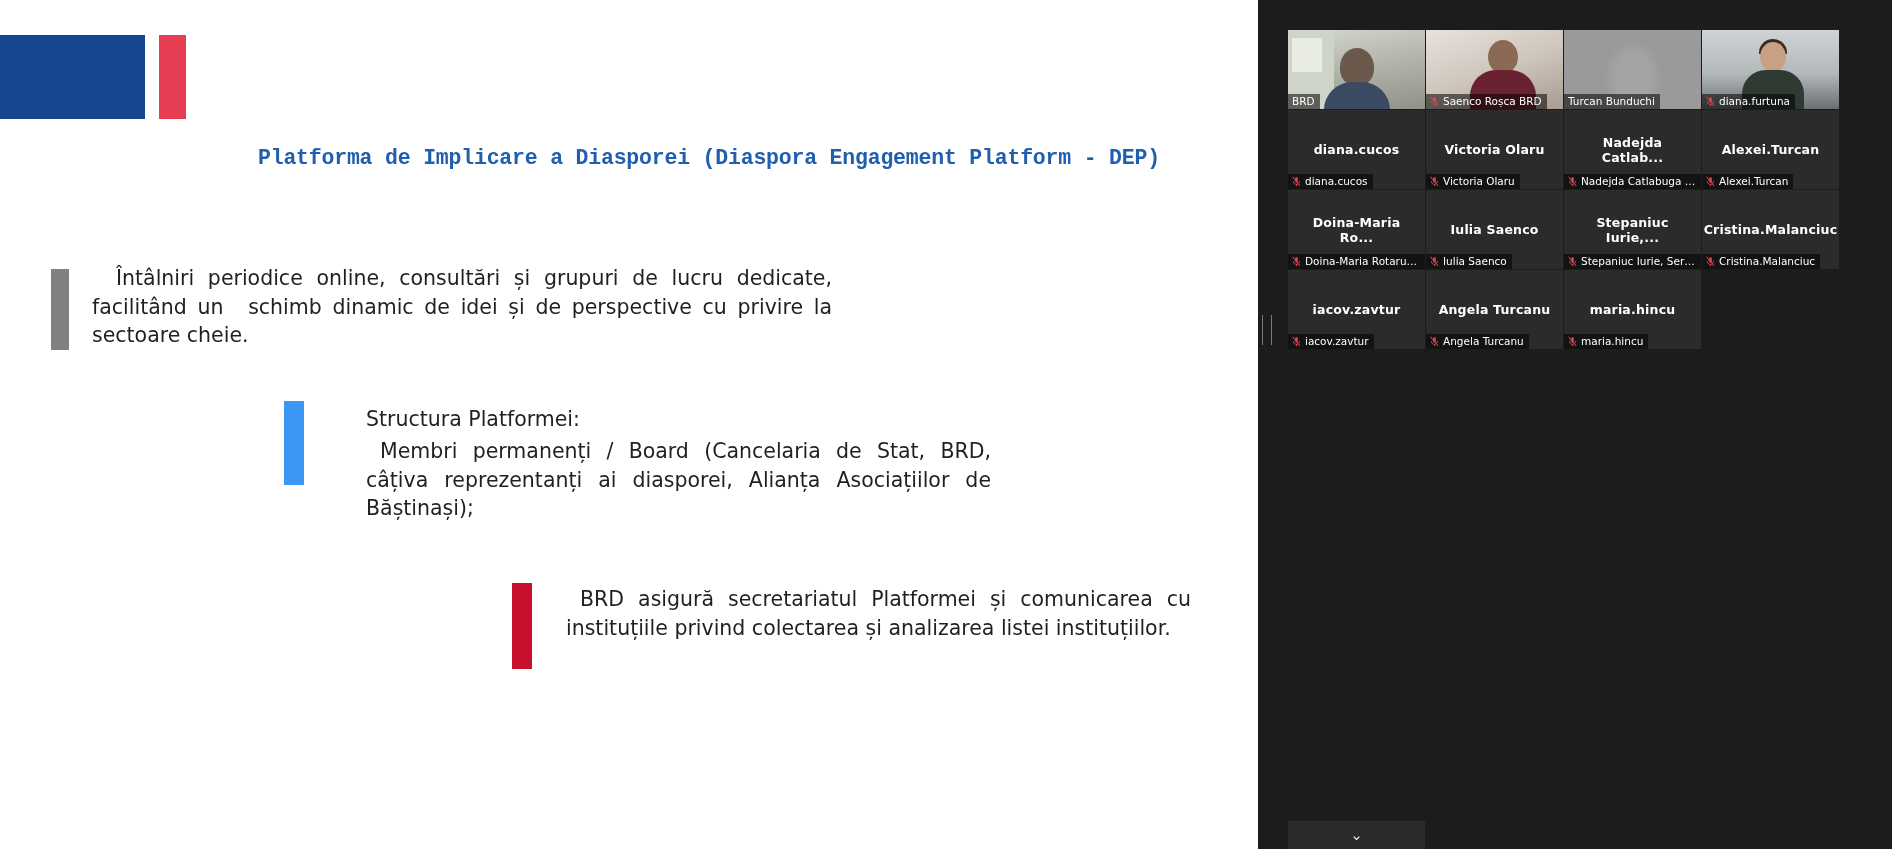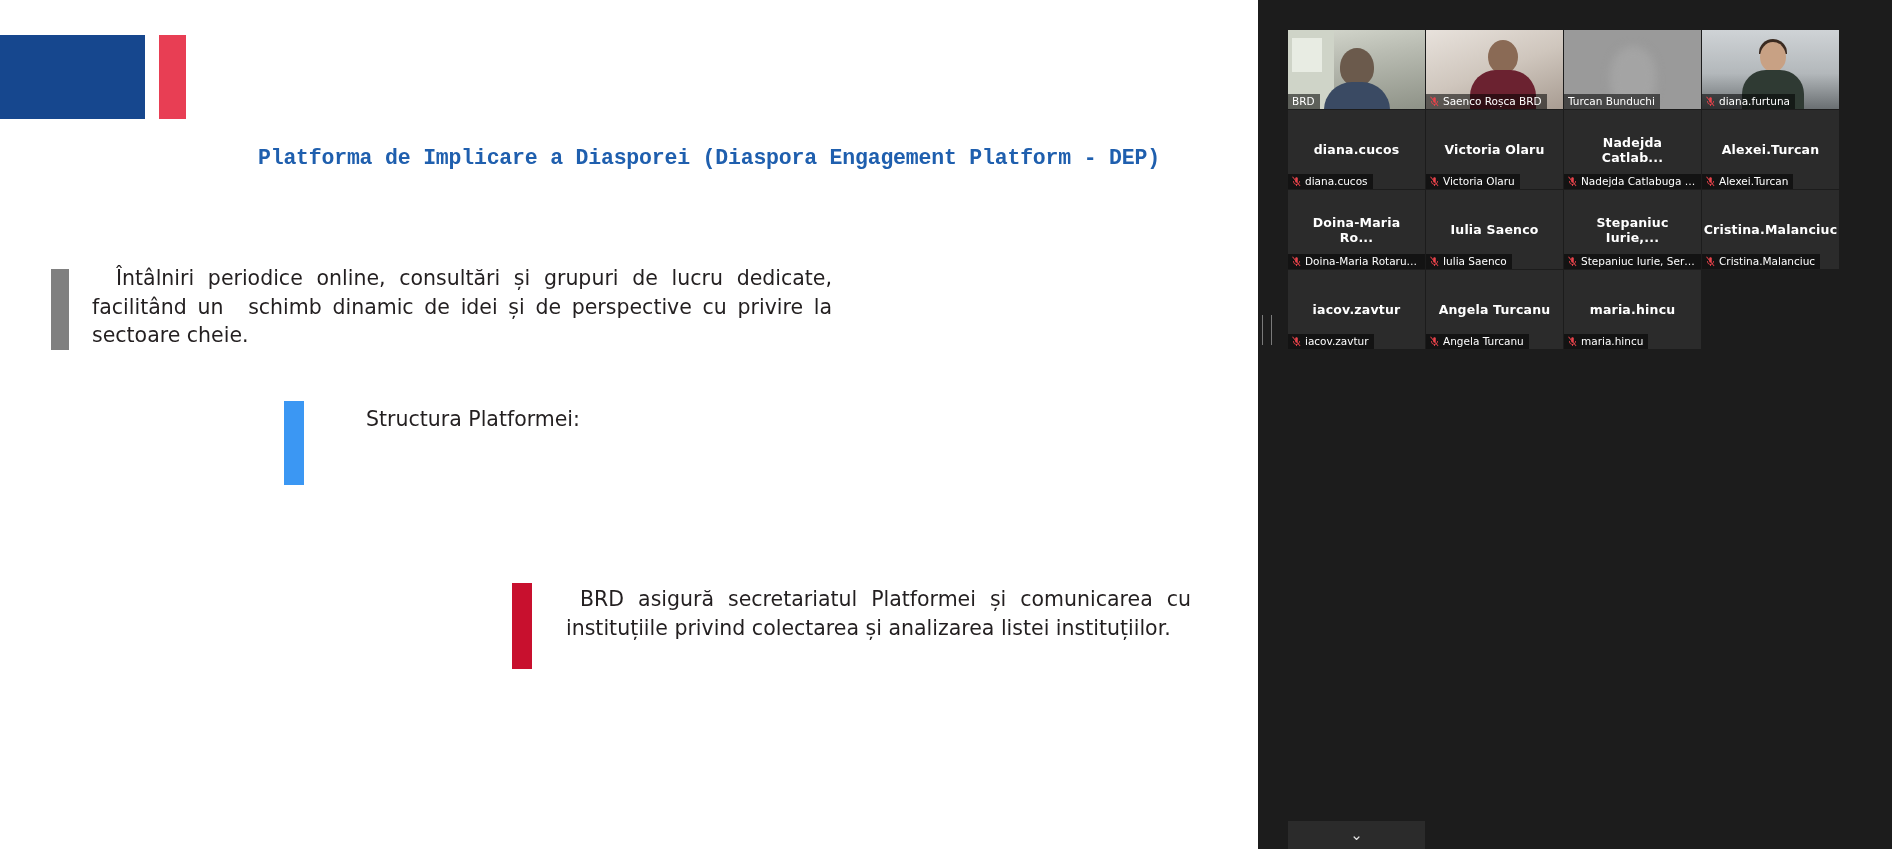--- a/index.html
+++ b/index.html
@@ -150,20 +150,21 @@
     <div class="slide-title">Platforma de Implicare a Diasporei (Diaspora Engagement Platform - DEP)</div>
 
     <div class="bar bar-grey"></div>
     <div class="bar bar-blue"></div>
     <div class="bar bar-red"></div>
 
     <div class="para p1"><span class="indent"></span><span>Întâlniri periodice online, consultări și grupuri de lucru dedicate, facilitând un </span><b>schimb dinamic de idei</b><span> și de perspective cu privire la sectoare cheie.</span></div>
 
     <div class="para p2">Structura Platformei:</div>
 
+    <div class="para p3"><span class="indent"></span><b>Membri permanenți / Board</b><span> (Cancelaria de Stat, BRD, câțiva reprezentanți ai diasporei, Alianța Asociațiilor de Băștinași);</span></div>
 
 
     <div class="para p5"><span class="indent"></span><b>BRD asigură secretariatul Platformei</b><span> și comunicarea cu instituțiile privind colectarea și analizarea listei instituțiilor.</span></div>
   </div>
 
   <div class="video-panel">
 
     <div class="drag-handle">
       <span></span>
         <span></span>

